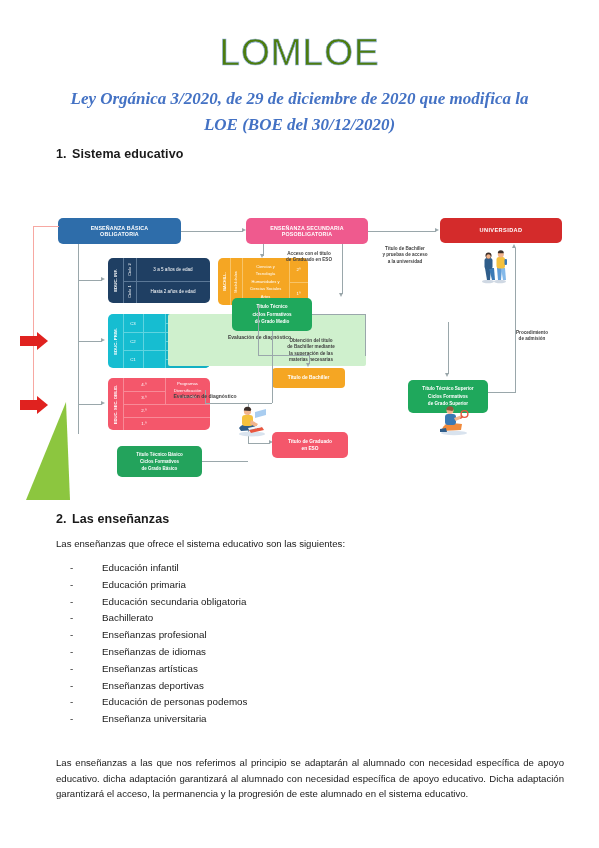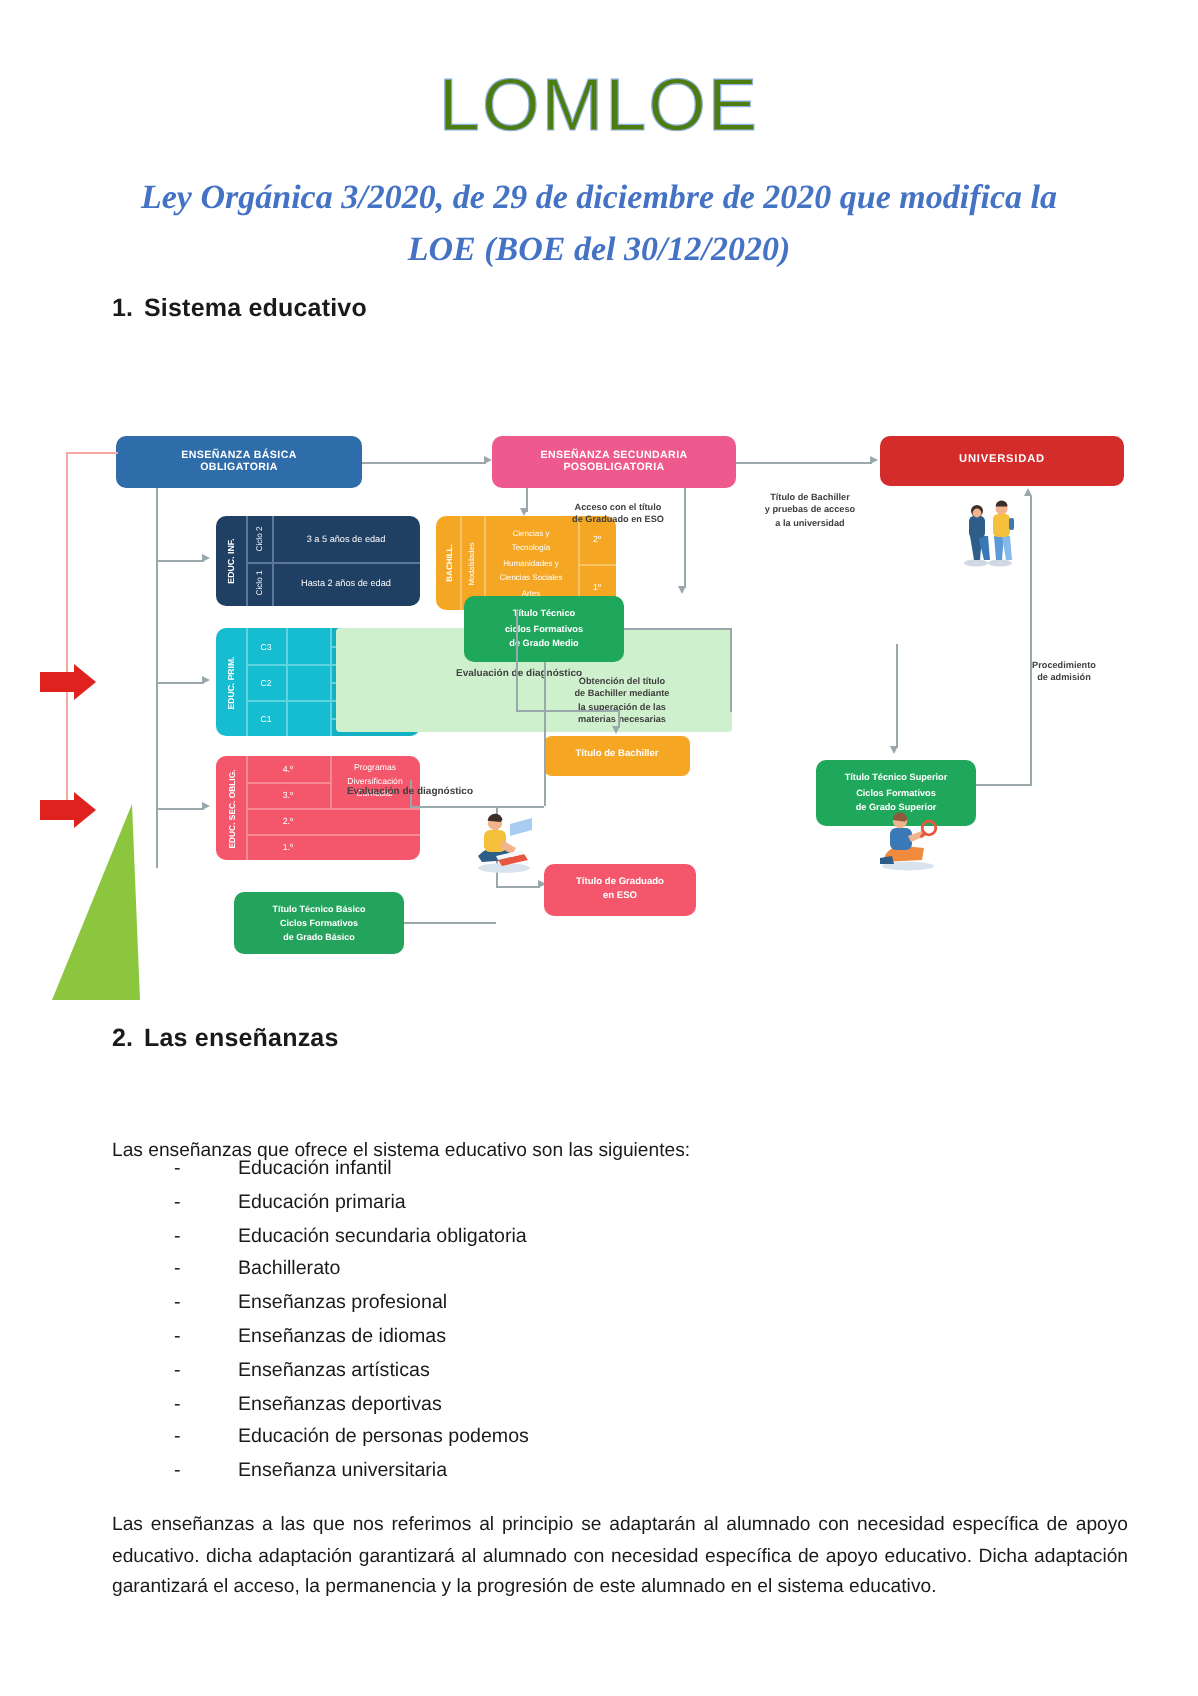--- a/index.html
+++ b/index.html
@@ -29,26 +29,26 @@
   }
   .s1{left:56px;top:147px;}
   .s2{left:56px;top:512px;}
   .sec-num{display:inline-block;width:16px;}
 
   p.para{
     position:absolute;margin:0;font-size:9.6px;line-height:15.5px;
     color:#1a1a1a;text-align:justify;
   }
   .p-intro{left:56px;top:177px;width:500px;}
-  .p-ofrece{left:56px;top:568px;width:500px;text-align:left;}
+  .p-ofrece{left:56px;top:536px;width:500px;text-align:left;}
   .p-basica{left:56px;top:713px;width:508px;}
   .p-ense{left:56px;top:755px;width:508px;}
 
   ul.bullets{
-    position:absolute;left:70px;top:560px;margin:17px;padding:0;list-style:none;
+    position:absolute;left:70px;top:560px;margin:0;padding:0;list-style:none;
     font-size:9.8px;line-height:16.8px;
   }
   ul.bullets li{display:block;white-space:nowrap;}
   ul.bullets li .dash{display:inline-block;width:32px;}
 
   
   .diagram{position:absolute;left:20px;top:210px;width:560px;height:295px;}
   .box{position:absolute;box-sizing:border-box;display:flex;align-items:center;
        justify-content:center;text-align:center;color:#fff;border-radius:5px;
        font-weight:700;line-height:1.15;}

